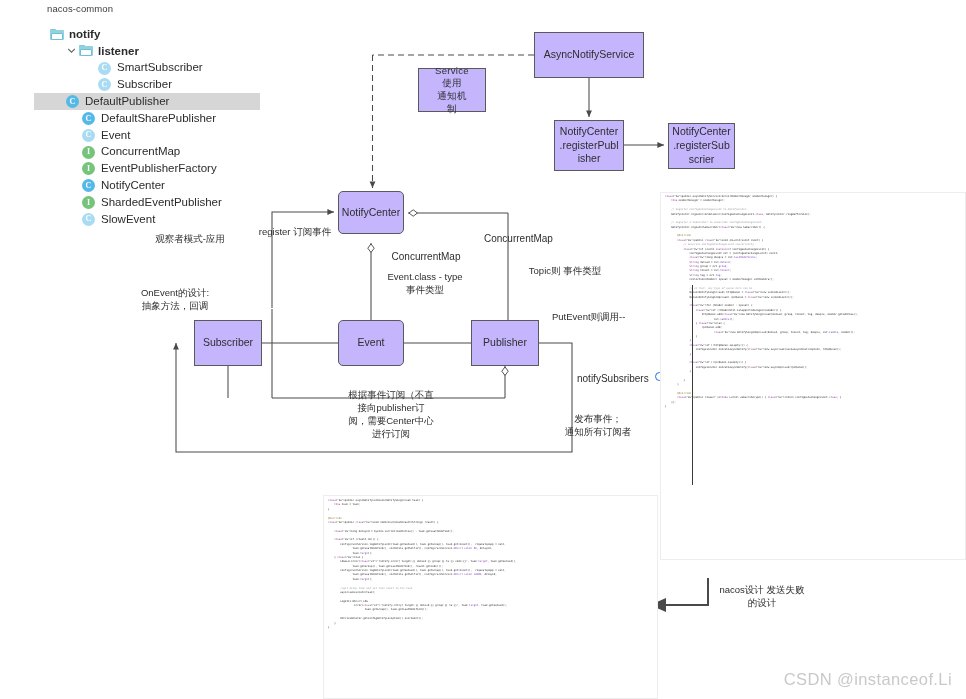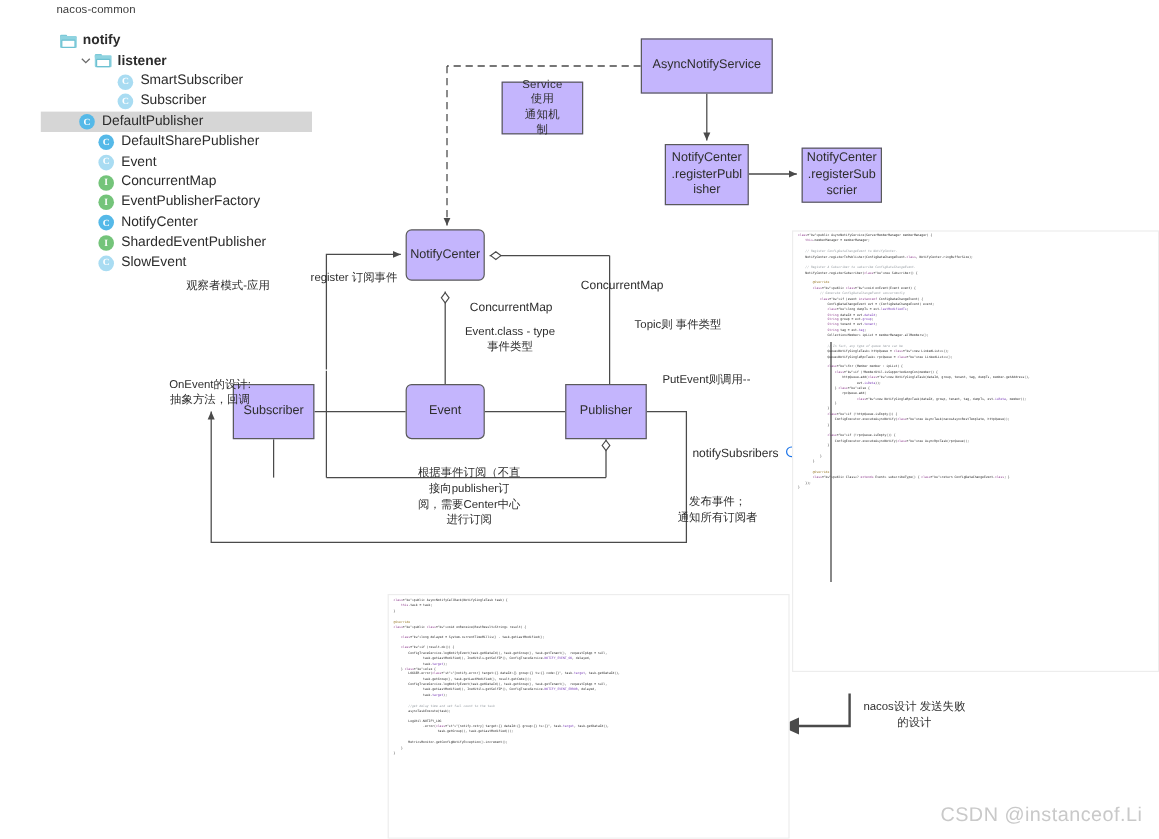--- a/index.html
+++ b/index.html
@@ -256,21 +256,21 @@
       <div class="dbox round" style="left: 338px; top: 320px; width: 66px; height: 46px;">
         <span style="white-space: pre-line;">Event</span>
       </div>
       <div class="dbox" style="left: 471px; top: 320px; width: 68px; height: 46px;">
         <span style="white-space: pre-line;">Publisher</span>
       </div>
     </div>
   <div id="diagram-labels">
       <div class="dlabel cn" style="left: 140px; top: 232px; width: 100px;">观察者模式-应用</div>
       <div class="dlabel cn" style="left: 240px; top: 225px; width: 110px;">register 订阅事件</div>
-      <div class="dlabel cn" style="left: 126px; top: 286px; width: 98px; margin-top: 28px;">OnEvent的设计:
+      <div class="dlabel cn" style="left: 126px; top: 286px; width: 98px;">OnEvent的设计:
 抽象方法，回调</div>
       <div class="dlabel" style="left: 378px; top: 250px; width: 96px;">ConcurrentMap</div>
       <div class="dlabel cn" style="left: 373px; top: 270px; width: 104px;">Event.class - type
 事件类型</div>
       <div class="dlabel l" style="left: 484px; top: 232px; width: 100px;">ConcurrentMap</div>
       <div class="dlabel cn l" style="left: 512px; top: 264px; width: 106px; text-align: center;">Topic则 事件类型</div>
       <div class="dlabel cn l" style="left: 552px; top: 310px; width: 106px;">PutEvent则调用--</div>
       <div class="dlabel l" style="left: 577px; top: 372px; width: 96px;">notifySubsribers</div>
       <div class="dlabel cn" style="left: 552px; top: 412px; width: 92px;">发布事件；
 通知所有订阅者</div>

